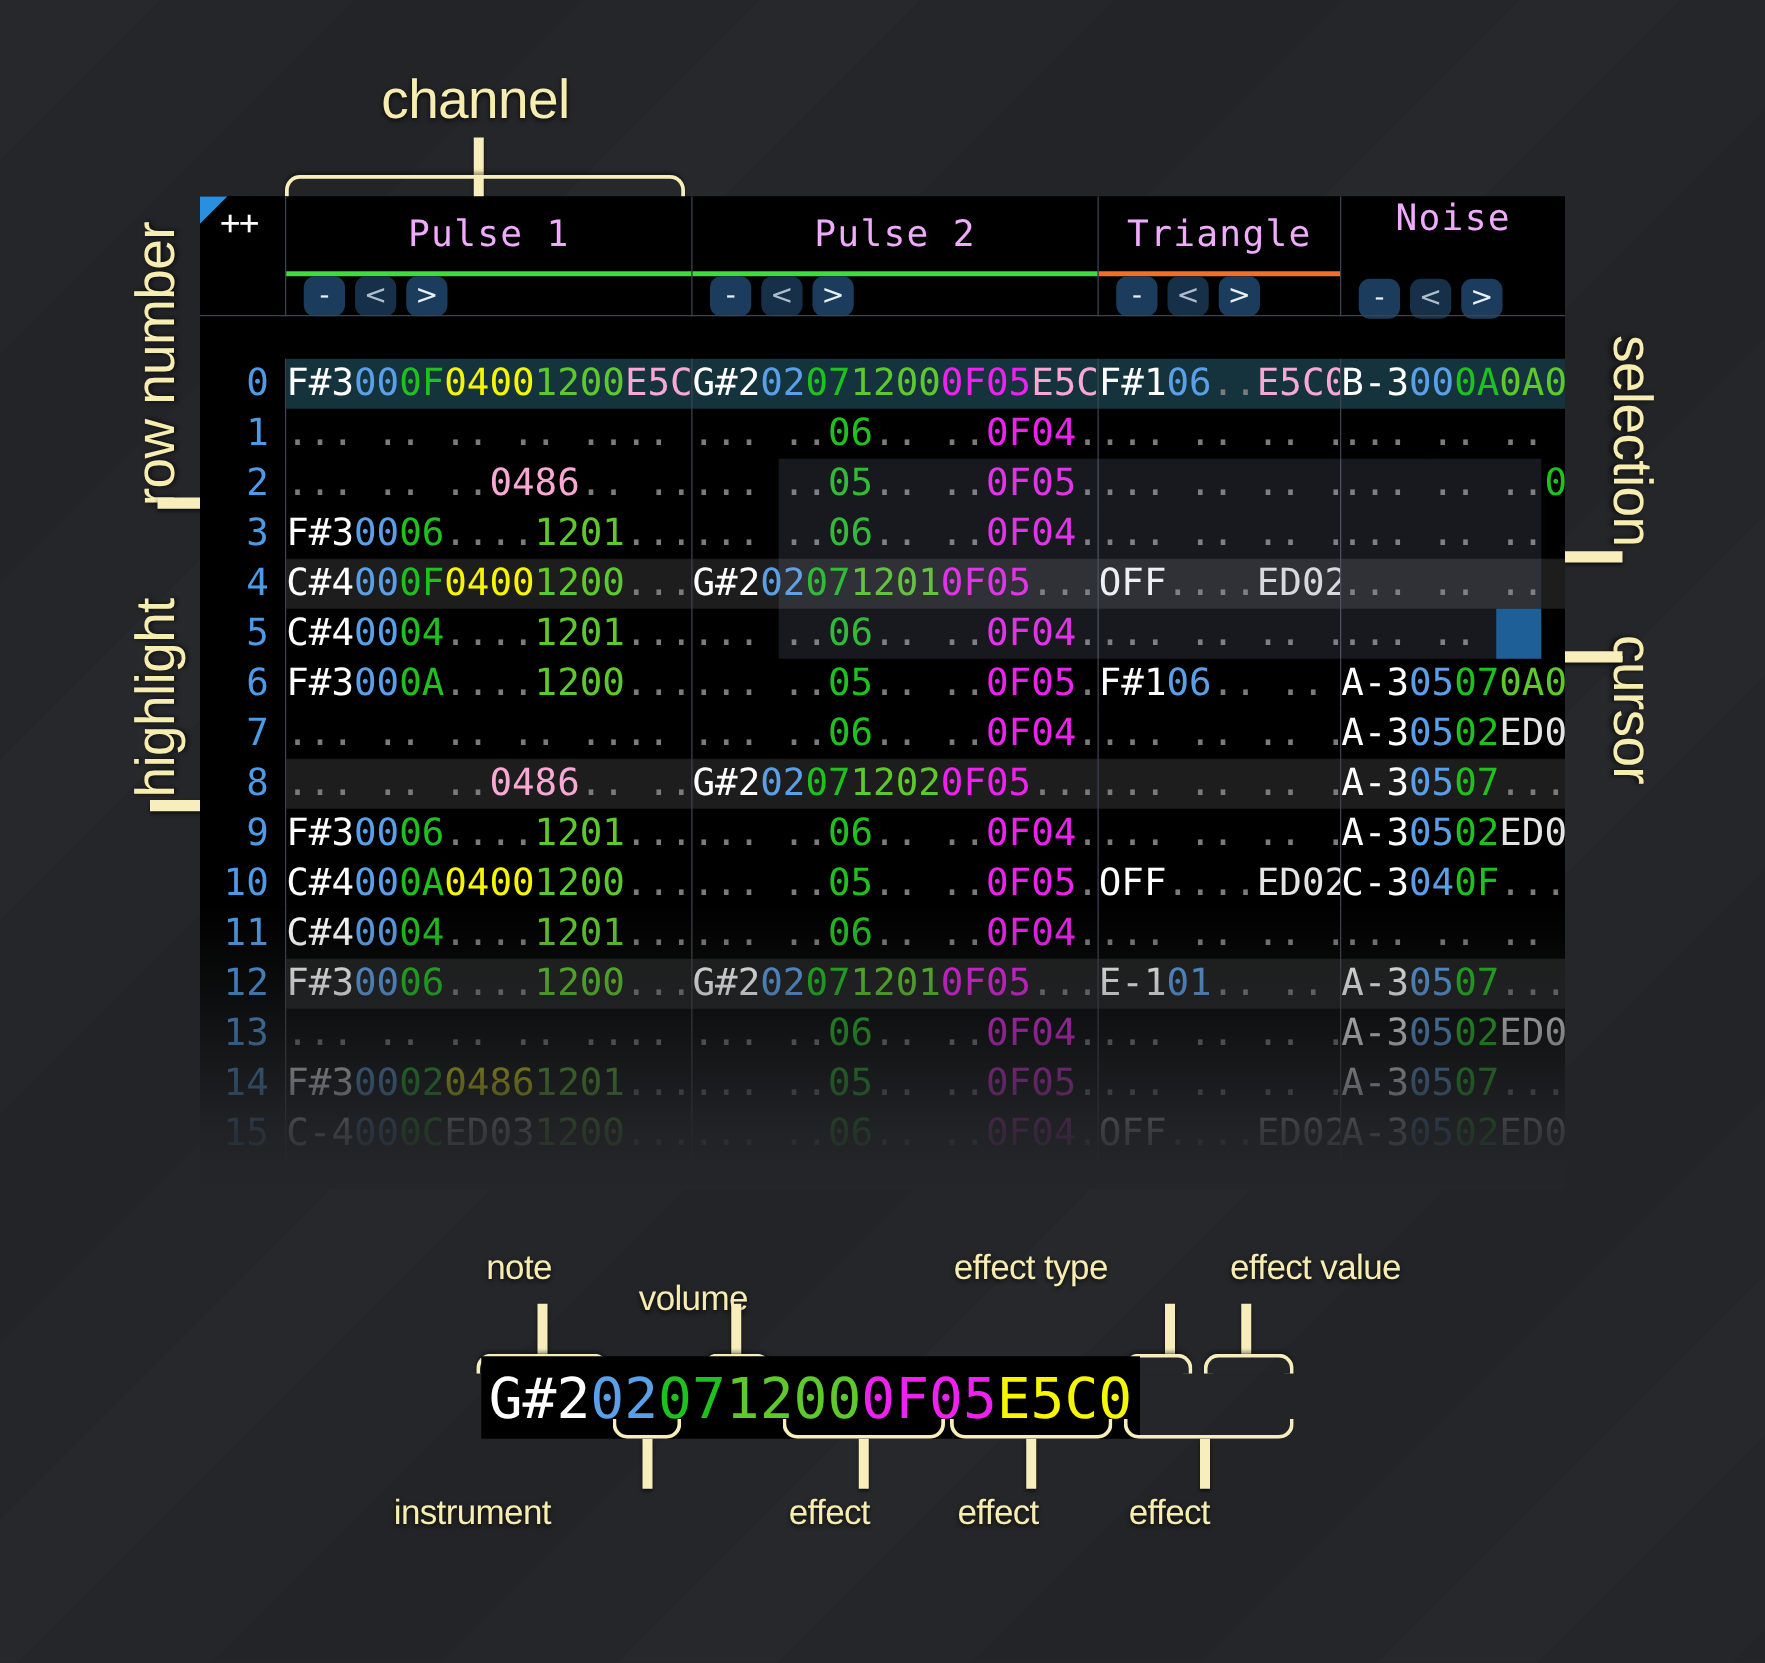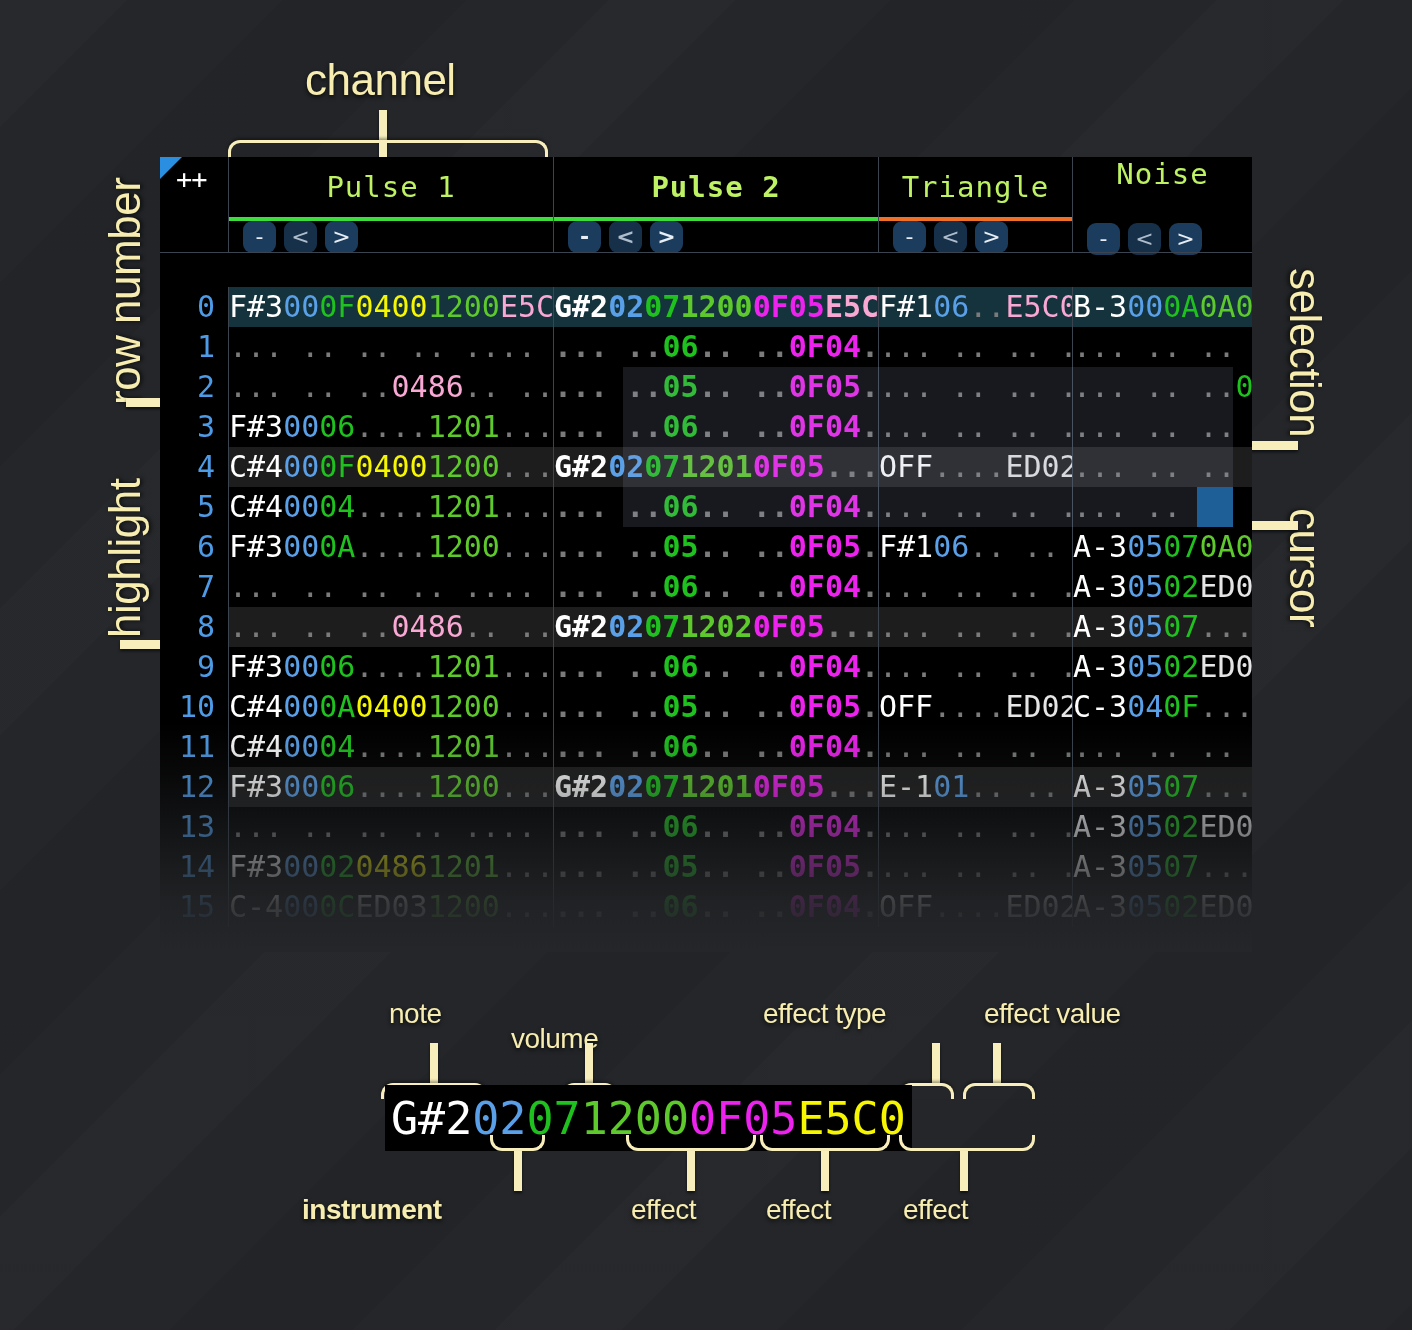--- a/index.html
+++ b/index.html
@@ -103,21 +103,21 @@
     position: relative;
     border-right: 1px solid #3c4450;
     display: flex;
     flex-direction: column;
   }
   .chan-title {
     height: 72px;
     display: flex;
     align-items: center;
     justify-content: center;
-    color: #bef264;
+    color: #f0abfc;
     font-family: "DejaVu Sans Mono", monospace;
     font-size: 29px;
     letter-spacing: 1px;
   }
   .chan-underline {
     height: 5px;
     width: 100%;
   }
   .chan-btns {
     flex: 1;
@@ -184,21 +184,21 @@
     line-height: 40px;
     white-space: pre;
     border-right: 1px solid #3c4450;
     overflow: hidden;
     position: relative;
     letter-spacing: 0px;
   }
 
   
   .w-p1 { width: 325px; flex: 0 0 325px; }
-  .w-p2 { width: 325px; flex: 0 0 325px; font-weight: bold; }
+  .w-p2 { width: 325px; flex: 0 0 325px; }
   .w-tr { width: 194px; flex: 0 0 194px; }
   .w-no { width: 179px; flex: 0 0 179px; }
 
   
   .t-note { color: #ffffff; }
   .t-ins  { color: #5aa0e8; }
   .t-vol  { color: #1fc11f; }
   .t-fx1  { color: #f6f600; }
   .t-fx2  { color: #5ec92c; }
   .t-fx3  { color: #ee22ee; }
@@ -514,16 +514,16 @@
 <div class="bracket-dn" style="left:490px; top:1135px; width:55px; height:16px;"></div>
 <div class="bracket-dn" style="left:626px; top:1135px; width:130px; height:16px;"></div>
 <div class="bracket-dn" style="left:760px; top:1135px; width:130px; height:16px;"></div>
 <div class="bracket-dn" style="left:899px; top:1135px; width:136px; height:16px;"></div>
 
 <div class="rule" style="left:514px; top:1151px; width:8px; height:40px;"></div>
 <div class="rule" style="left:687px; top:1151px; width:8px; height:40px;"></div>
 <div class="rule" style="left:821px; top:1151px; width:8px; height:40px;"></div>
 <div class="rule" style="left:960px; top:1151px; width:8px; height:40px;"></div>
 
-<div class="anno anno-md" style="left:302px; top:1194px;font-weight:bold;">instrument</div>
+<div class="anno anno-md" style="left:315px; top:1194px;">instrument</div>
 <div class="anno anno-md" style="left:631px; top:1194px;">effect</div>
 <div class="anno anno-md" style="left:766px; top:1194px;">effect</div>
 <div class="anno anno-md" style="left:903px; top:1194px;">effect</div>
 
 </body></html>

